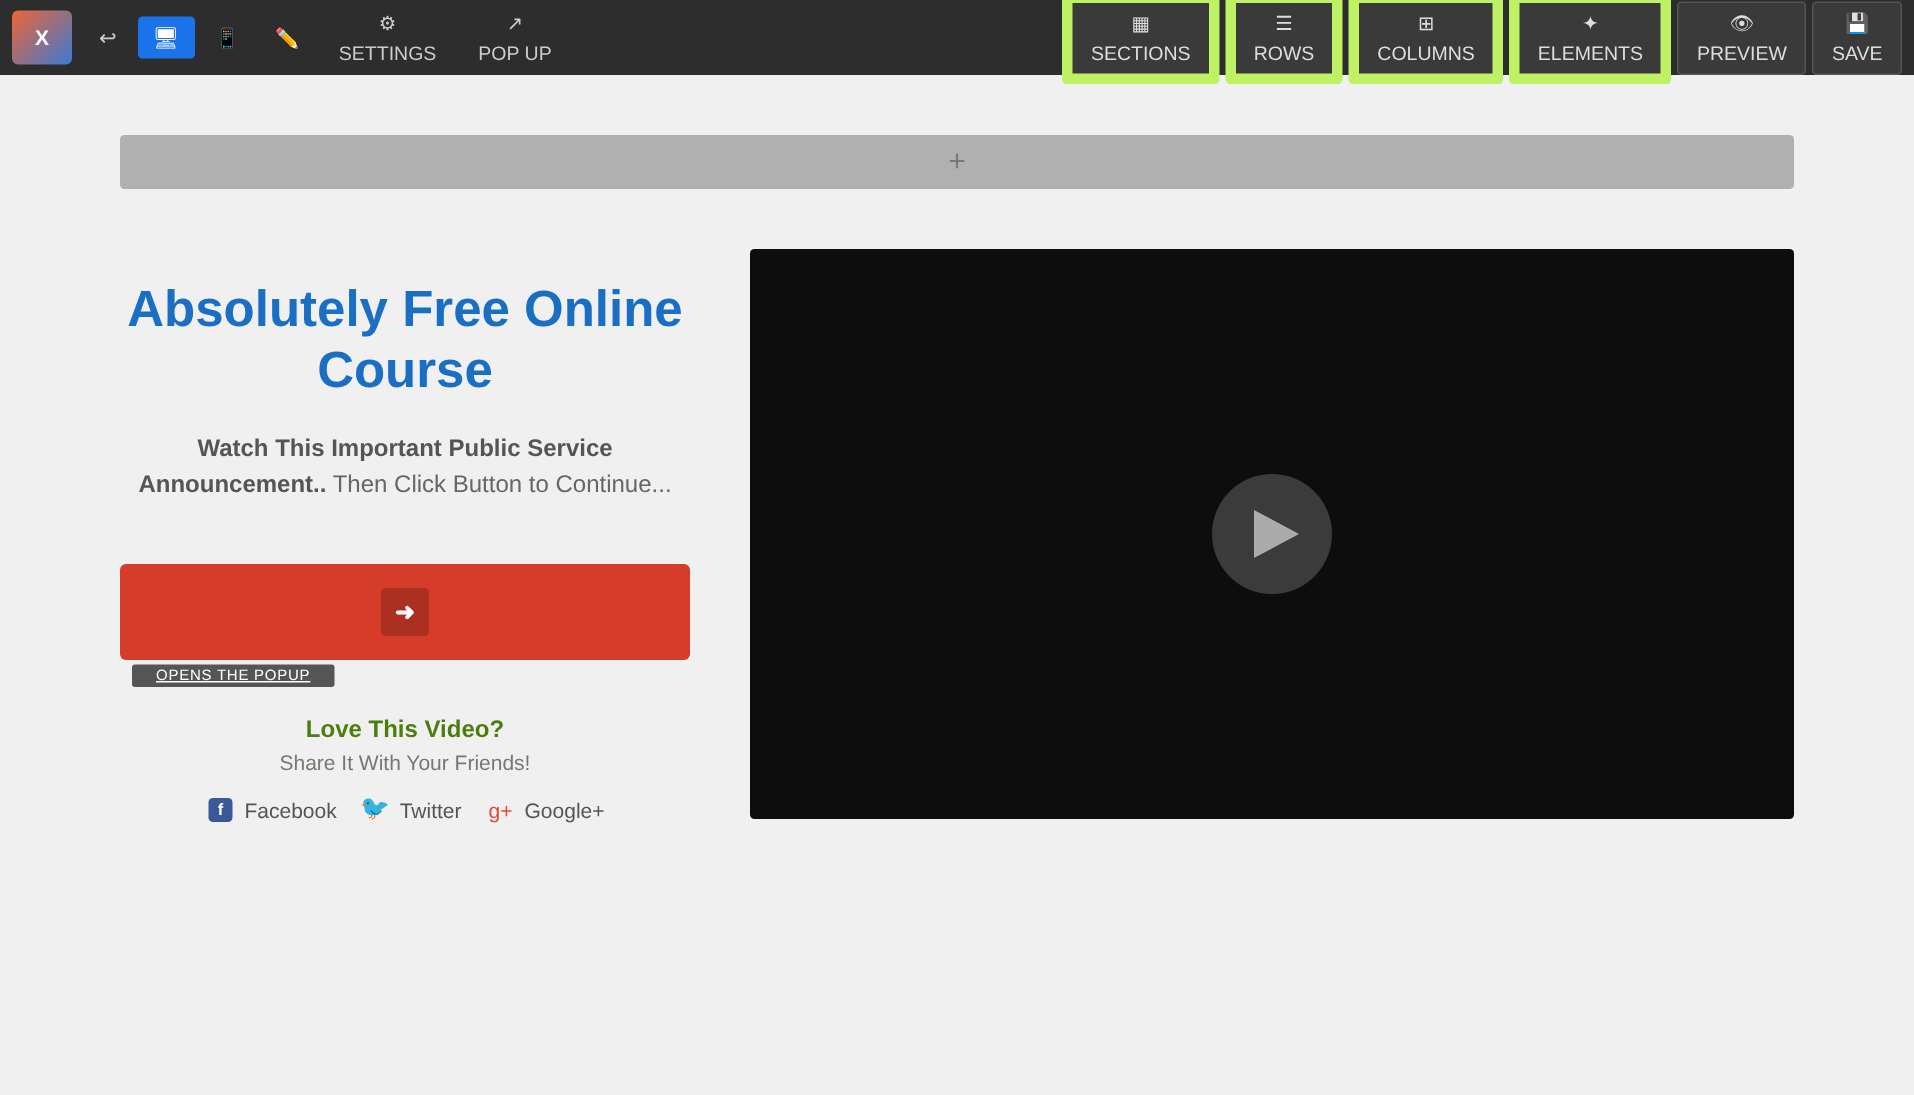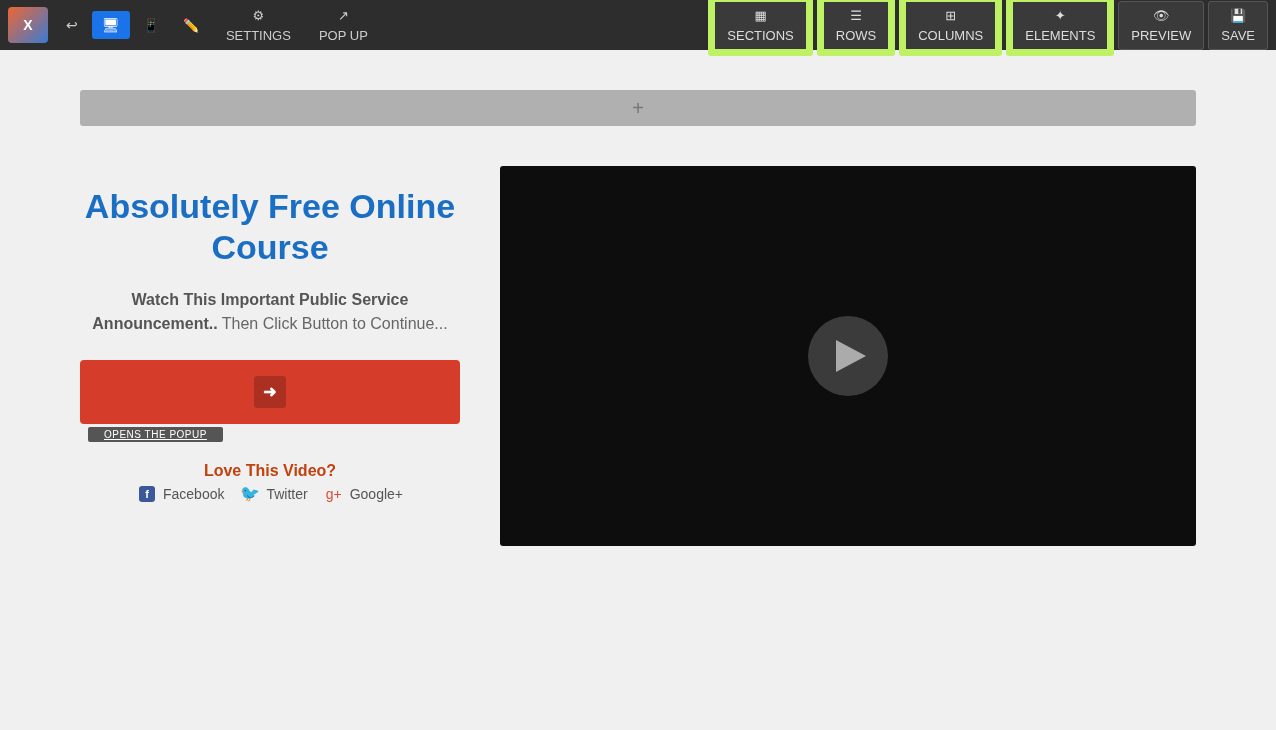--- a/index.html
+++ b/index.html
@@ -102,21 +102,21 @@
       font-weight: bold;
       text-align: center;
       line-height: 1.2;
       margin-bottom: 20px;
     }
     .subheadline {
       font-size: 16px;
       text-align: center;
       color: #666;
       line-height: 1.5;
-      margin-bottom: 24px;
+      margin-bottom: 40px;
     }
     .subheadline strong {
       font-weight: bold;
       color: #555;
     }
     .cta-button-wrap {
       position: relative;
       width: 100%;
       margin-bottom: 8px;
     }
@@ -157,21 +157,21 @@
     }
 
     
     .share-section {
       margin-top: 30px;
       text-align: center;
     }
     .share-title {
       font-size: 16px;
       font-weight: bold;
-      color: #c2410c;
+      color: #4d7c0f;
       margin-bottom: 4px;
     }
     .share-subtitle {
       font-size: 14px;
       color: #777;
       margin-bottom: 14px;
     }
     .share-buttons {
       display: flex;
       gap: 16px;
@@ -348,20 +348,21 @@
 
       <div class="cta-button-wrap">
         <button class="cta-button">
           <span class="cta-arrow">➜</span>
         </button>
         <div class="opens-popup-badge">OPENS THE POPUP</div>
       </div>
 
       <div class="share-section">
         <div class="share-title">Love This Video?</div>
+        <div class="share-subtitle">Share It With Your Friends!</div>
         <div class="share-buttons">
           <a class="share-btn" href="#">
             <span class="share-icon">
                 <span class="fb-icon">f</span>
               </span>
             <span>Facebook</span>
           </a>
           <a class="share-btn" href="#">
             <span class="share-icon">
                 <span class="tw-icon">🐦</span>

